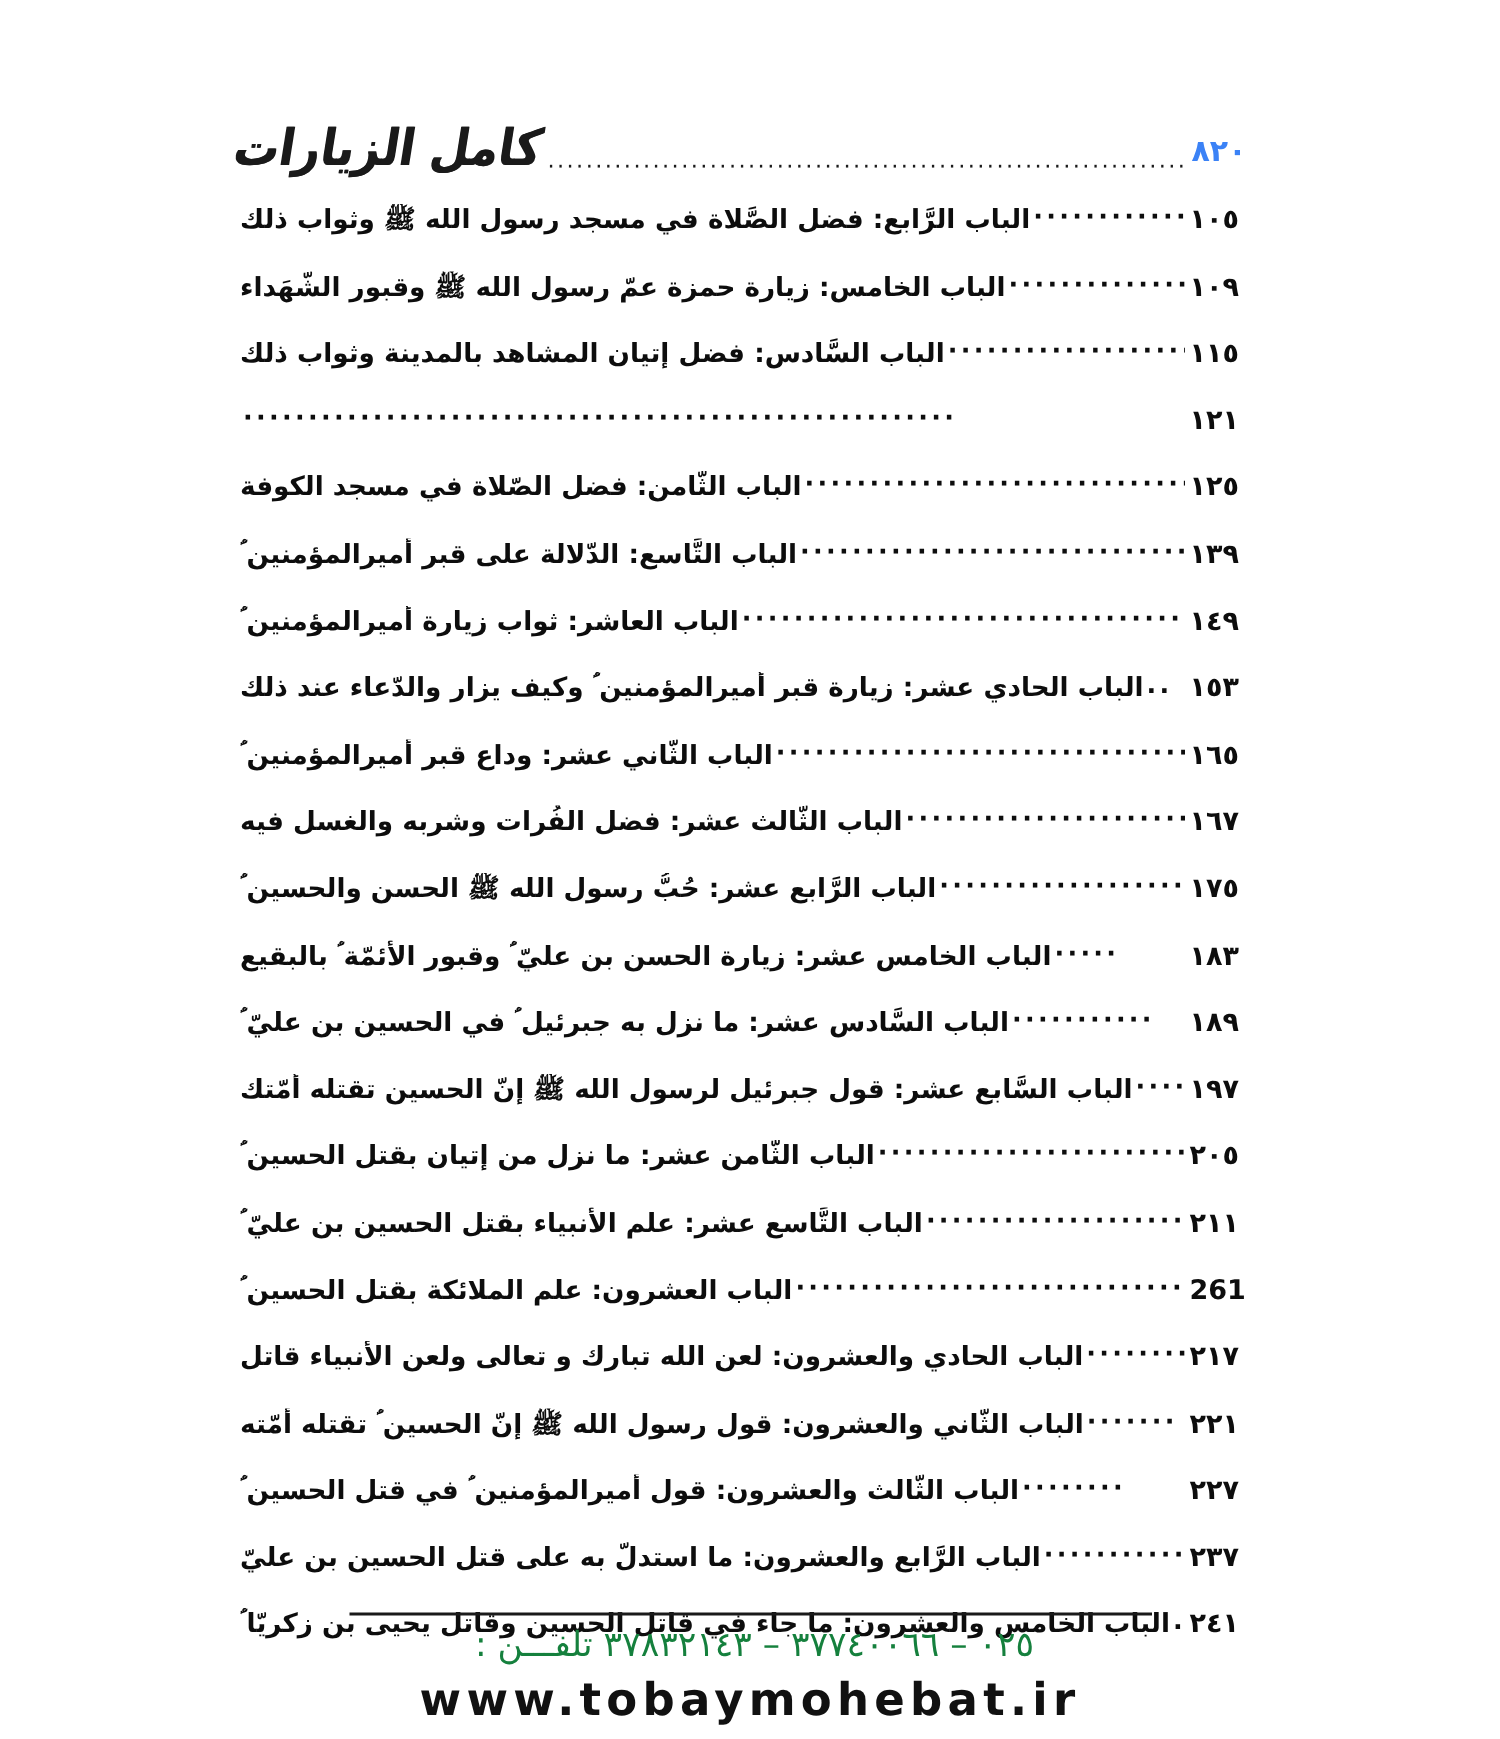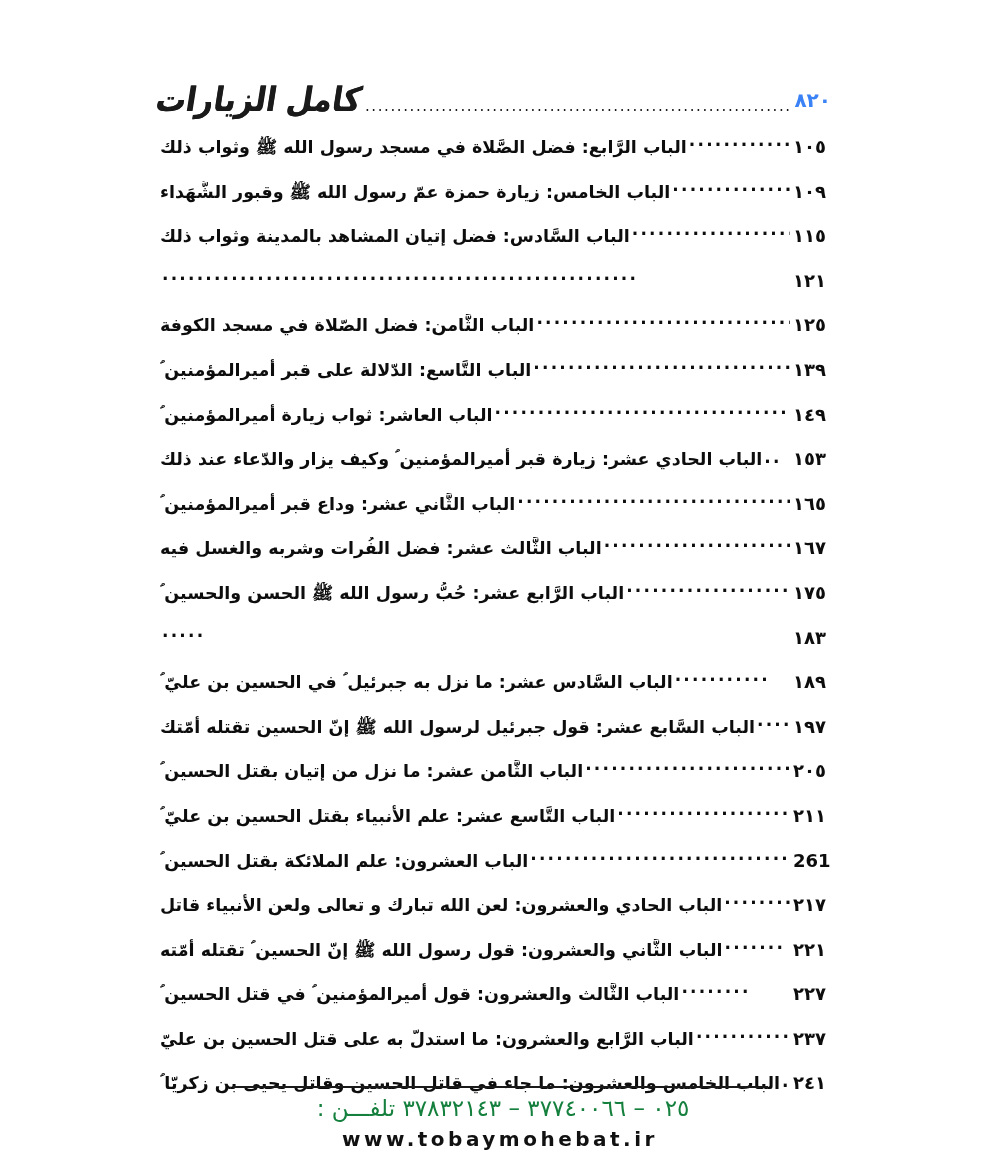--- a/index.html
+++ b/index.html
@@ -150,21 +150,21 @@
     white-space: nowrap;
     line-height: 1.45;
     font-family: "DejaVu Sans", sans-serif;
   }
   .footer-phone .ph-label {
     letter-spacing: 0px;
     padding-left: 6px;
   }
   .footer-site {
     margin-top: 2px;
-    font-size: 20px;
+    font-size: 30px;
     font-weight: 700;
     letter-spacing: 3.5px;
     color: #111;
     direction: ltr;
     font-family: "DejaVu Sans", sans-serif;
   }
 </style>
 </head>
 <body>
 
@@ -237,20 +237,21 @@
       <span class="entry-page">١٦٧</span>
     </div>
 
     <div class="toc-entry">
       <span class="entry-text">الباب الرَّابع عشر: حُبُّ رسول الله ﷺ الحسن والحسين ؑ</span>
       <span class="entry-leader">·························</span>
       <span class="entry-page">١٧٥</span>
     </div>
 
     <div class="toc-entry">
+      <span class="entry-text">الباب الخامس عشر: زيارة الحسن بن عليّ ؑ وقبور الأئمّة ؑ بالبقيع</span>
       <span class="entry-leader">·····</span>
       <span class="entry-page">١٨٣</span>
     </div>
 
     <div class="toc-entry">
       <span class="entry-text">الباب السَّادس عشر: ما نزل به جبرئيل ؑ في الحسين بن عليّ ؑ</span>
       <span class="entry-leader">···········</span>
       <span class="entry-page">١٨٩</span>
     </div>
 

